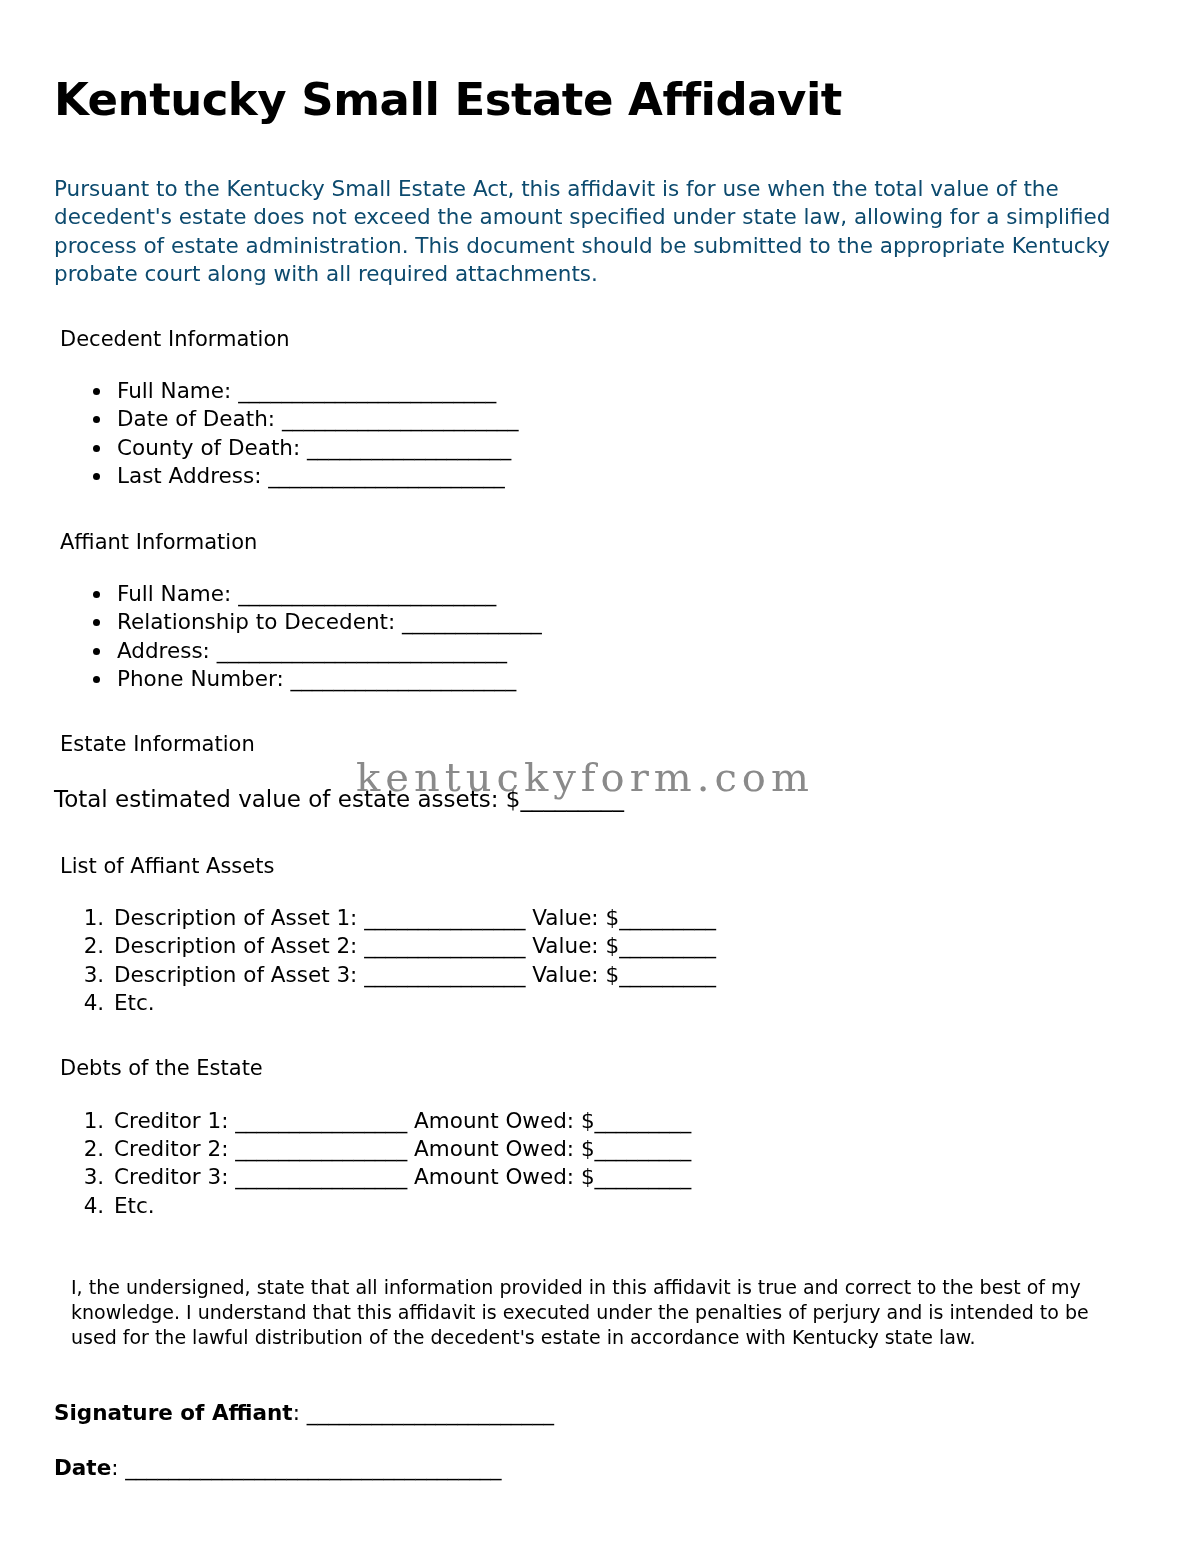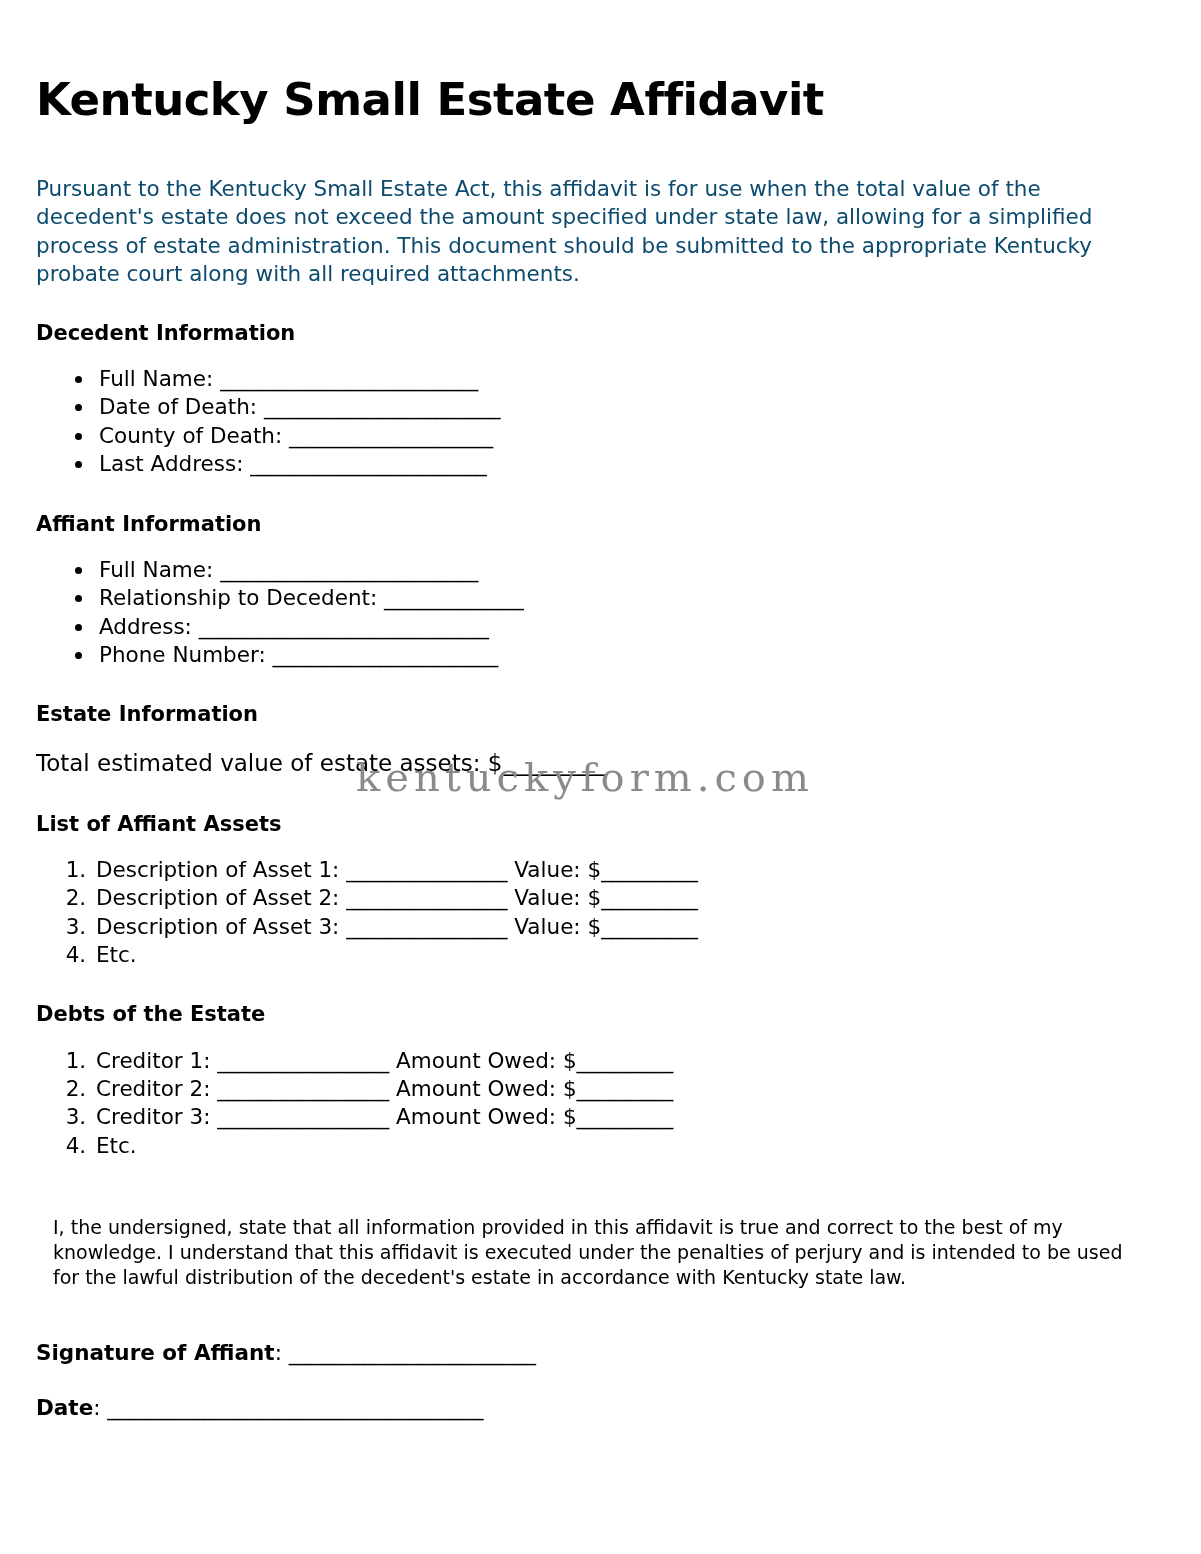--- a/index.html
+++ b/index.html
@@ -9,21 +9,21 @@
   }
   .page {
     position: relative;
     width: 1201px;
     height: 1554px;
     background: #ffffff;
     font-family: "DejaVu Sans", sans-serif;
     color: #000000;
     overflow: hidden;
     box-sizing: border-box;
-    padding: 0 36px;
+    padding: 0 54px;
   }
 
   .doc-title {
     font-size: 45px;
     font-weight: bold;
     letter-spacing: -0.5px;
     margin: 0;
     padding-top: 76px;
     line-height: 1.05;
     color: #000;
@@ -33,22 +33,22 @@
     font-size: 21.5px;
     line-height: 1.31;
     margin: 0;
     padding-top: 52px;
     max-width: 1070px;
     color: #0c4a6e;
   }
 
   .section-heading {
     font-size: 21px;
-    font-weight: bold;
-    margin: 0;
+    font-weight: normal;
+    margin: 6px;
     padding-top: 33px;
     line-height: 1.2;
   }
 
   ul.bullets {
     list-style: disc;
     margin: 0;
     padding-top: 19px;
     padding-left: 59px;
     padding-bottom: 0;

